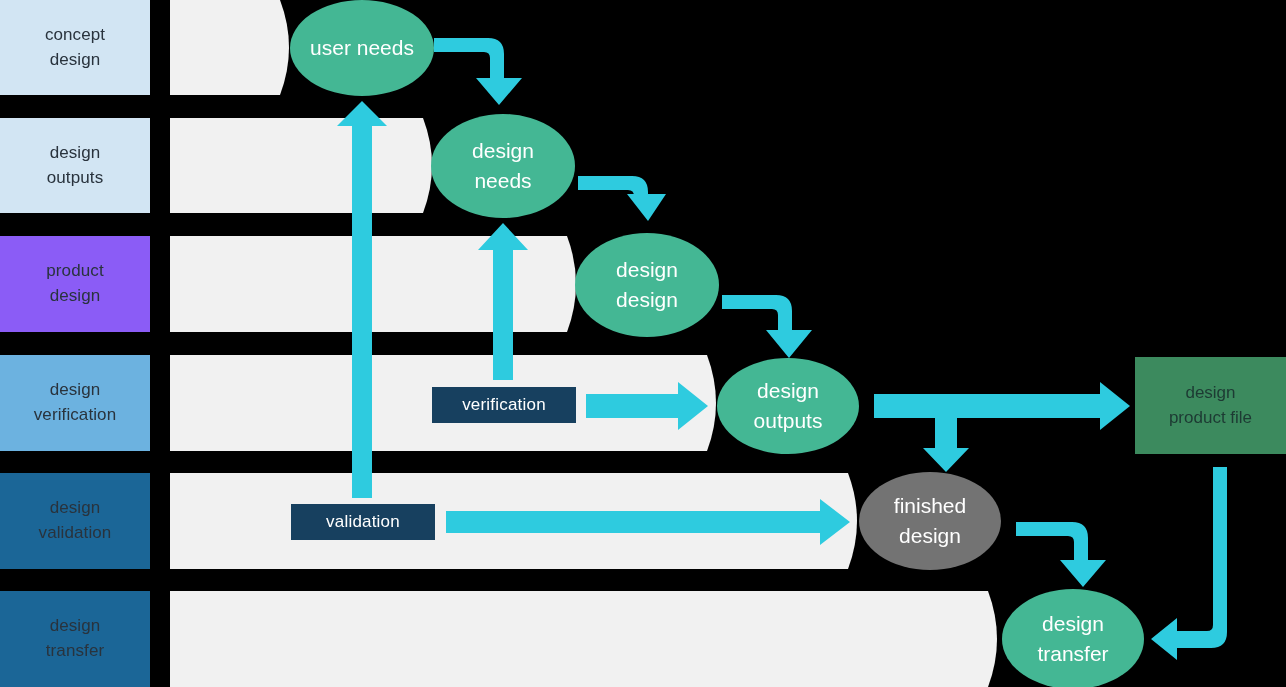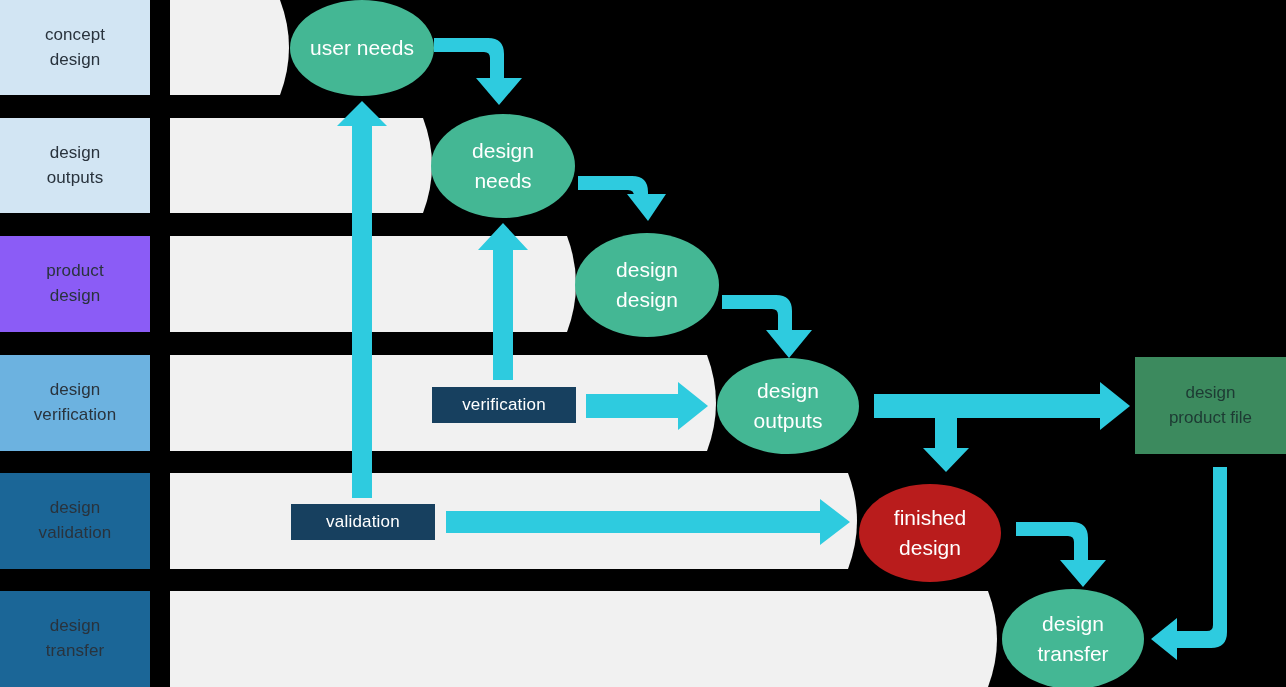--- a/index.html
+++ b/index.html
@@ -181,21 +181,21 @@
       <span>design</span>
       <span>design</span>
     </div>
   </div>
   <div class="node" style="left:717px;top:358px;width:142px;height:96px;background:#44b794">
     <div>
       <span>design</span>
       <span>outputs</span>
     </div>
   </div>
-  <div class="node" style="left:859px;top:484px;width:142px;height:98px;background:#b91c1c">
+  <div class="node" style="left:859px;top:472px;width:142px;height:98px;background:#737373">
     <div>
       <span>finished</span>
       <span>design</span>
     </div>
   </div>
   <div class="node" style="left:1002px;top:589px;width:142px;height:100px;background:#44b794">
     <div>
       <span>design</span>
       <span>transfer</span>
     </div>

